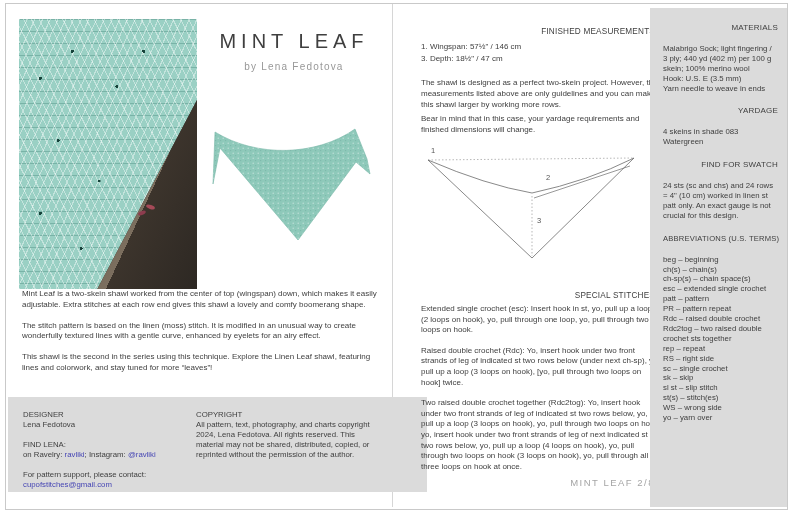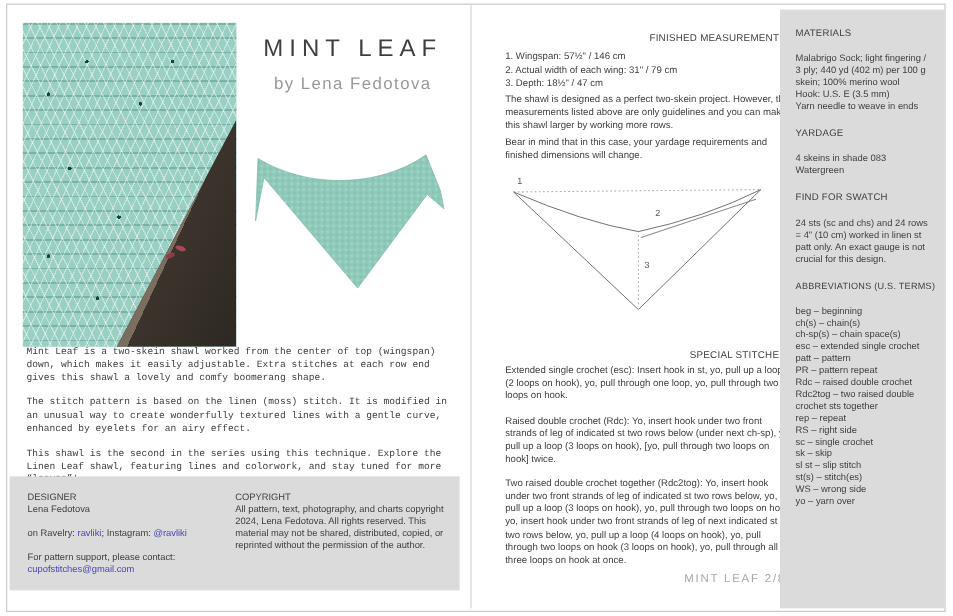--- a/index.html
+++ b/index.html
@@ -30,28 +30,28 @@
     background-color:#2d2823;
     background-image:linear-gradient(115deg, rgba(0,0,0,0) 55%, #6b5e4f 55%, #7c6f5f 70%, #3c342c 70%, rgba(0,0,0,0) 100%);}
   .plant{position:absolute;left:67%;top:68%;width:18px;height:16px;}
   .plant::before{content:"";position:absolute;left:8px;top:2px;width:9px;height:4px;border-radius:50%;
     background:#a54a58;transform:rotate(18deg);}
   .plant::after{content:"";position:absolute;left:0;top:8px;width:8px;height:4px;border-radius:50%;
     background:#8d3c4e;transform:rotate(-24deg);}
 
   .title-block{position:absolute;left:197px;top:30px;width:194px;text-align:center;}
   .page-title{margin:0;font-size:20px;font-weight:300;letter-spacing:5px;color:#3f3f3f;}
-  .page-subtitle{margin-top:8px;font-size:14px;letter-spacing:1.2px;color:#989898;}
+  .page-subtitle{margin-top:8px;font-size:10px;letter-spacing:1.2px;color:#989898;}
 
   .shawl-svg{position:absolute;left:207px;top:117px;}
 
-  .intro{position:absolute;left:22px;top:289px;width:358px;font-size:8px;line-height:10.8px;font-family:Liberation Mono, monospace;}
+  .intro{position:absolute;left:22px;top:289px;width:358px;font-size:8px;line-height:10.8px;}
   .intro p{margin:0 0 10px 0;}
 
-  .left-footer{position:absolute;left:8px;top:397px;width:375px;height:95px;background:#dbdbdb;}
+  .left-footer{position:absolute;left:8px;top:397px;width:375px;height:95px;background:#dbdbdb;padding-left:44px;}
   .lf-col{position:absolute;top:13px;font-size:7.8px;line-height:10px;}
   .lf-col1{left:15px;width:164px;}
   .lf-col2{left:188px;width:178px;}
   .lf-gap{height:10px;}
   a.link{color:#4646b4;text-decoration:none;cursor:pointer;}
 
   
   .rp-h{position:absolute;left:411px;width:244px;text-align:right;font-size:8.2px;letter-spacing:.2px;}
   .h-measure{top:27px;} .h-special{top:291px;}
   .measure-list{position:absolute;left:421px;top:41px;font-size:8px;line-height:11.5px;}
@@ -61,21 +61,21 @@
   .schematic text{font-family:"Liberation Sans",sans-serif;font-size:7.5px;fill:#555;}
   .stitches{position:absolute;left:421px;top:304px;width:240px;font-size:8px;line-height:10.6px;}
   .stitches p{margin:0 0 10px 0;}
   .rp-footer{position:absolute;left:411px;top:477px;width:244px;text-align:right;
              font-size:9.5px;letter-spacing:1.5px;color:#a5a5a5;}
 
   
   .sidebar{position:absolute;left:650px;top:8px;width:137px;height:499px;background:#dbdbdb;
            font-size:7.8px;line-height:9.9px;}
   .sb-inner{padding:15px 9px 0 13px;}
-  .sb-h{text-align:left;font-size:8px;letter-spacing:.2px;margin:0 0 11px 0;white-space:nowrap;}
+  .sb-h{text-align:right;font-size:8px;letter-spacing:.2px;margin:0 0 11px 0;white-space:nowrap;}
   .sb-h.mt{margin-top:13px;}
   .sb-block{margin:0;}
   .abbr-row b, .stitches b, .lf-col b{font-weight:normal;}
 </style>
 </head>
 <body>
 
 <div class="canvas">
   <div class="frame"></div>
   <div class="divider"></div>
@@ -108,39 +108,39 @@
       <p>Mint Leaf is a two-skein shawl worked from the center of top (wingspan) down, which makes it easily adjustable. Extra stitches at each row end gives this shawl a lovely and comfy boomerang shape.</p>
       <p>The stitch pattern is based on the linen (moss) stitch. It is modified in an unusual way to create wonderfully textured lines with a gentle curve, enhanced by eyelets for an airy effect.</p>
       <p>This shawl is the second in the series using this technique. Explore the Linen Leaf shawl, featuring lines and colorwork, and stay tuned for more “leaves”!</p>
     </div>
 
     <div class="left-footer">
       <div class="lf-col lf-col1">
         <div>DESIGNER</div>
         <div>Lena Fedotova</div>
         <div class="lf-gap"></div>
+        <div>FIND LENA:</div>
         <div><span>on Ravelry: </span><a class="link">ravliki</a><span>; Instagram: </span><a class="link">@ravliki</a></div>
         <div class="lf-gap"></div>
         <div>For pattern support, please contact:</div>
         <a class="link">cupofstitches@gmail.com</a>
       </div>
       <div class="lf-col lf-col2">
         <div>COPYRIGHT</div>
         <div>All pattern, text, photography, and charts copyright 2024, Lena Fedotova. All rights reserved. This material may not be shared, distributed, copied, or reprinted without the permission of the author.</div>
       </div>
     </div>
   </div>
 
   <div>
 
     <div class="rp-h h-measure">FINISHED MEASUREMENTS</div>
 
     <div class="measure-list">
       <div>1. Wingspan: 57½" / 146 cm</div>
-      <div>2. Actual width of each wing: 31" / 79 cm</div>
       <div>3. Depth: 18½" / 47 cm</div>
     </div>
 
     <div class="rp-note note1">The shawl is designed as a perfect two-skein project. However, the measurements listed above are only guidelines and you can make this shawl larger by working more rows.</div>
     <div class="rp-note note2">Bear in mind that in this case, your yardage requirements and finished dimensions will change.</div>
 
     <svg class="schematic" width="228" height="126" viewBox="0 0 228 126">
       <path d="M10,20 L216,18" stroke="#999" stroke-width="0.7" stroke-dasharray="1.5,2" fill="none"></path>
       <path d="M10,20 Q68,45 114,53" stroke="#6b6b6b" stroke-width="0.8" fill="none"></path>
       <path d="M114,53 Q170,41 216,18" stroke="#6b6b6b" stroke-width="0.8" fill="none"></path>

